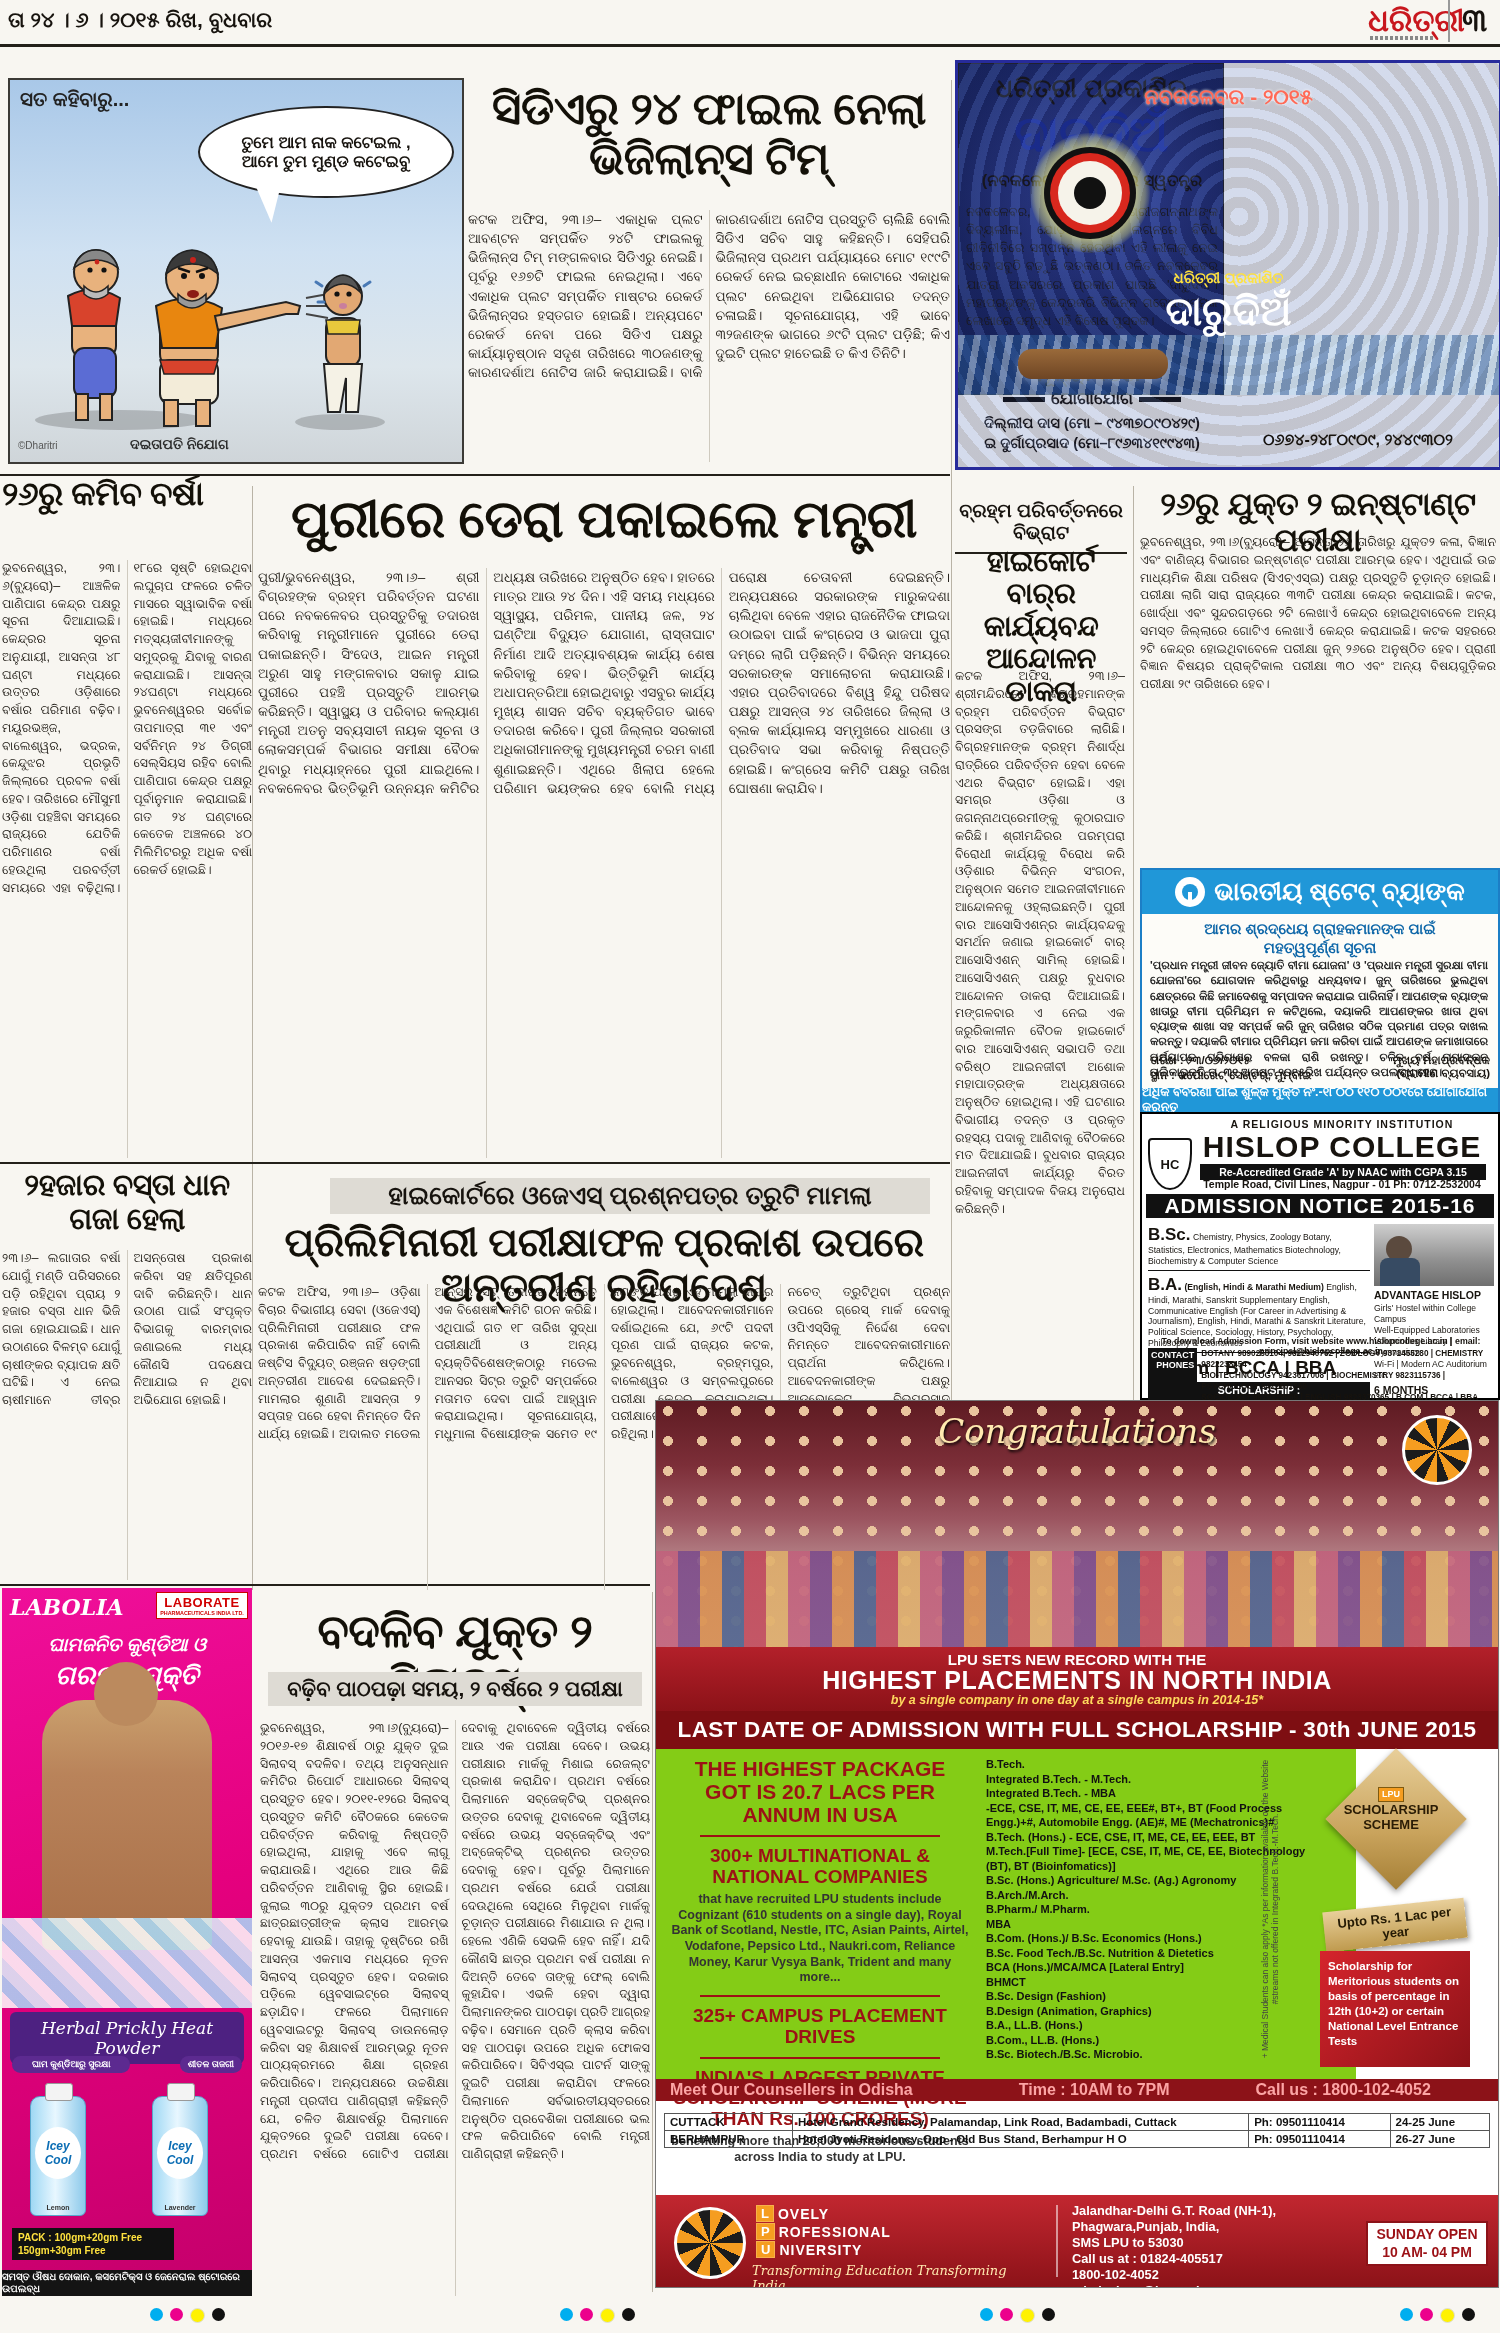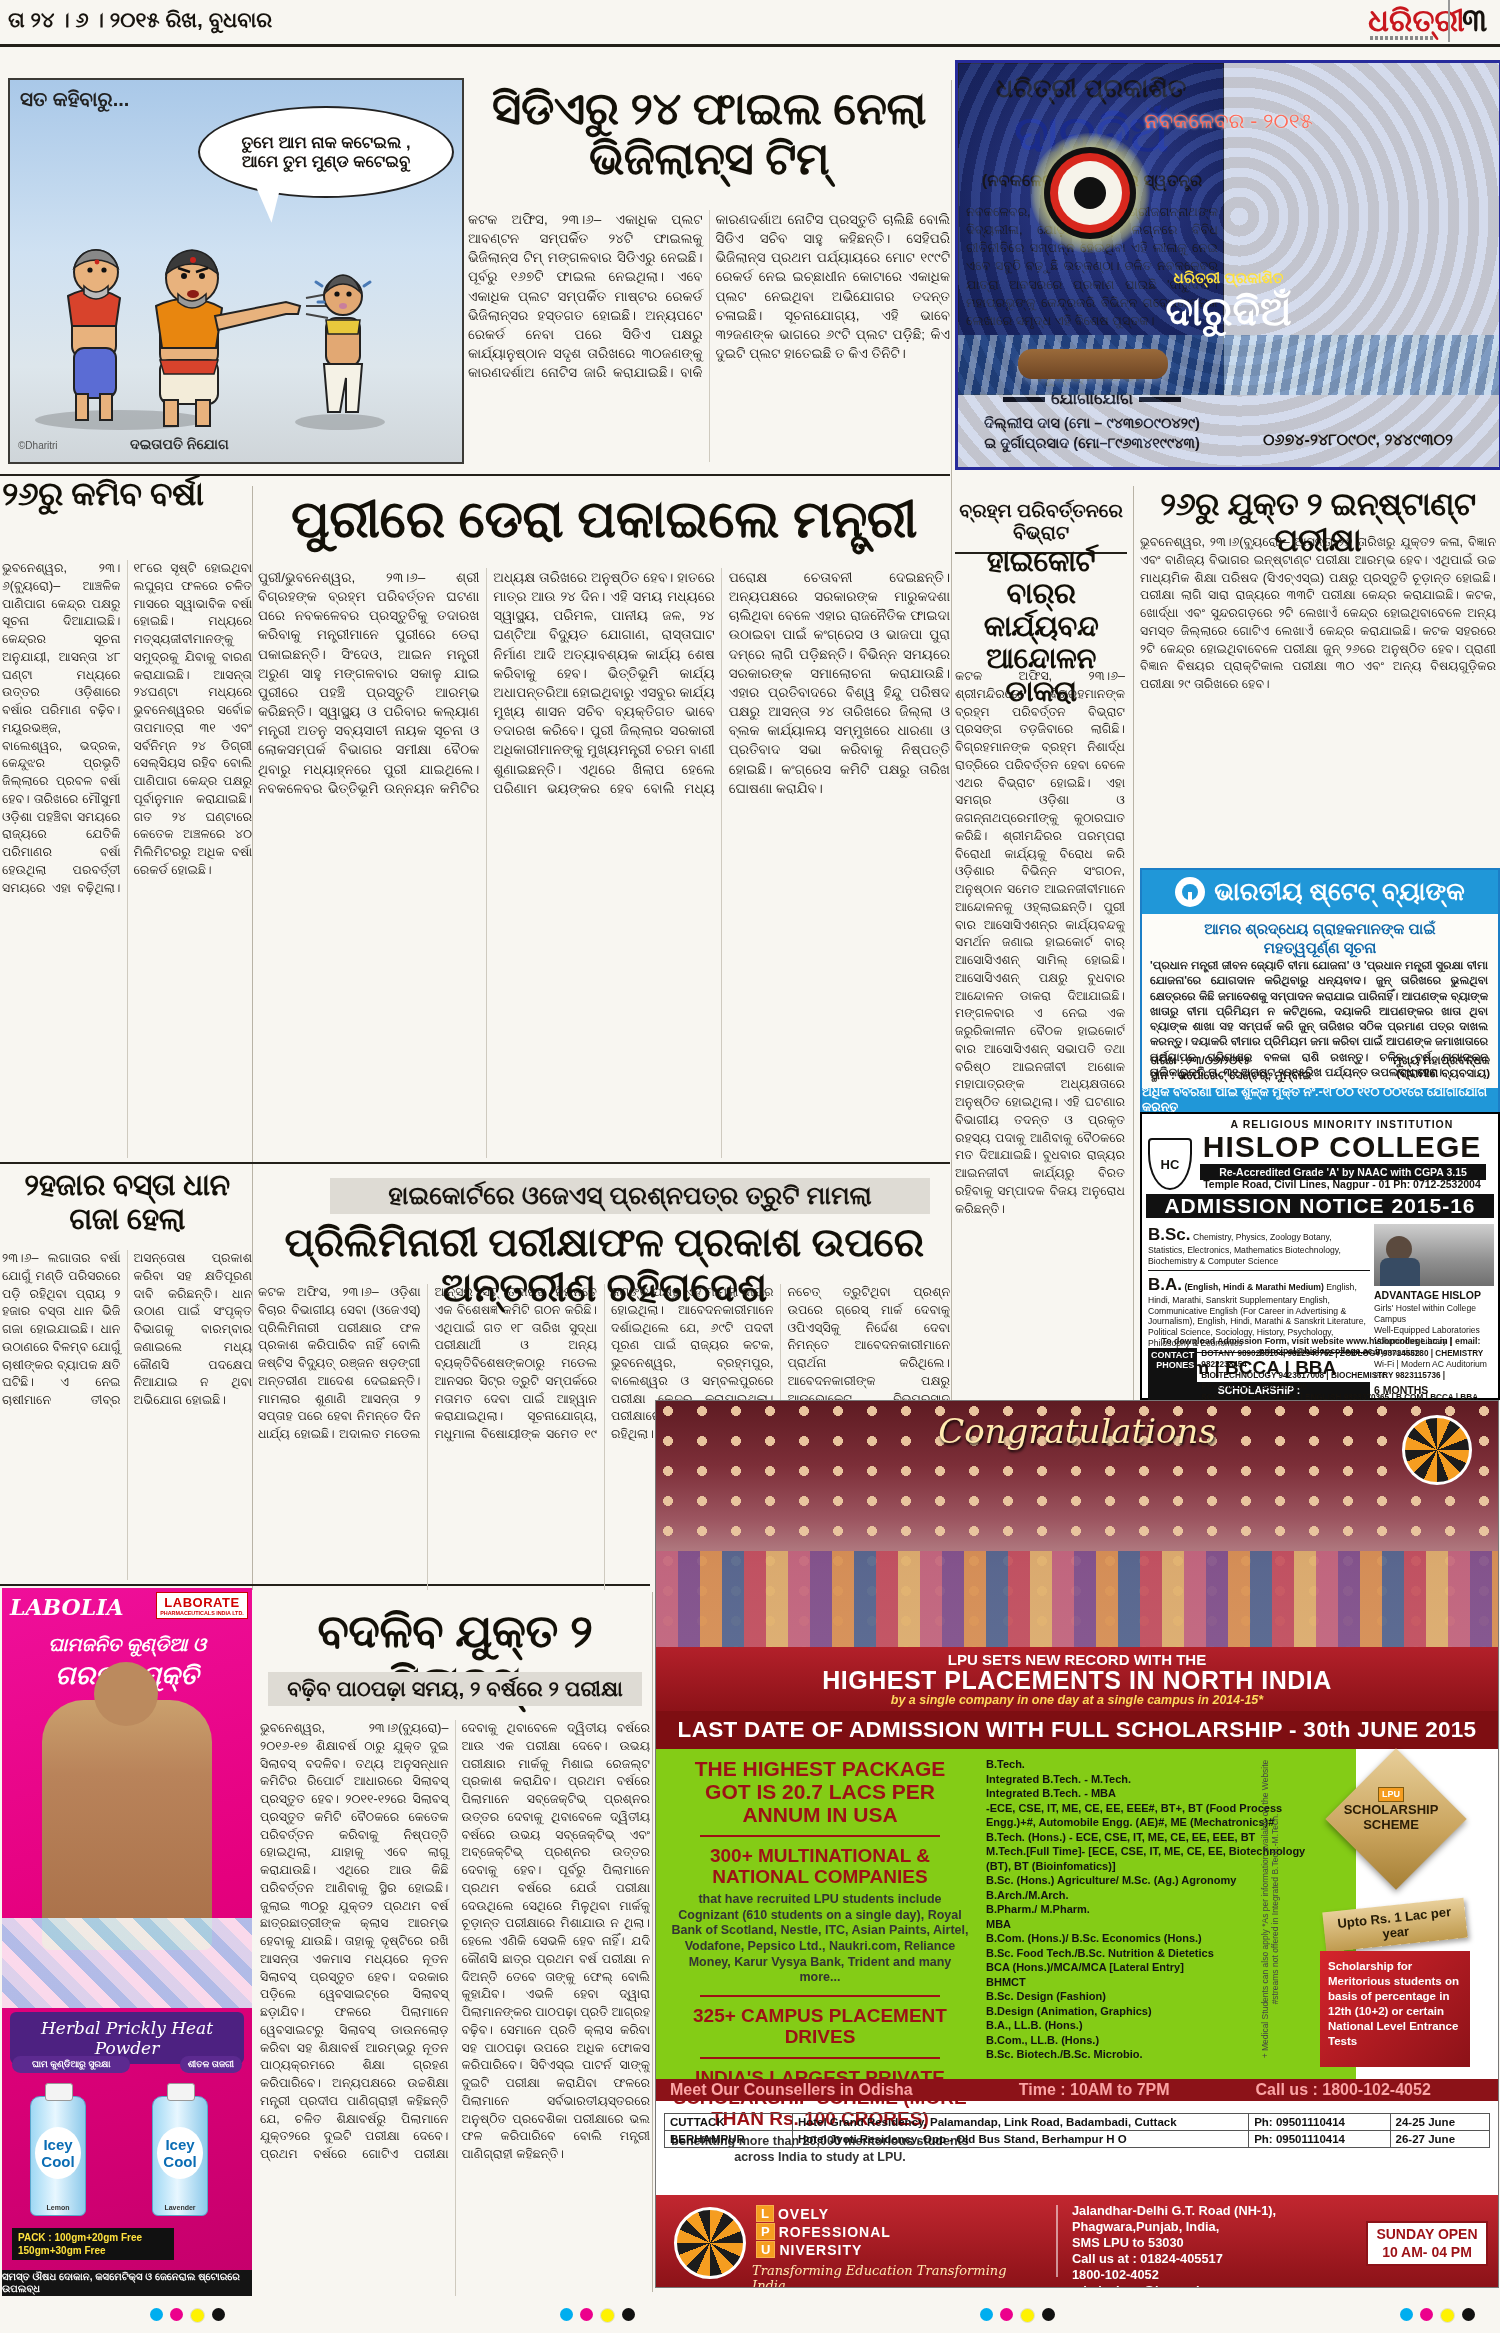--- a/index.html
+++ b/index.html
@@ -58,21 +58,21 @@
   .daru-body{left:8px;top:140px;width:252px;height:156px;font-size:12.8px;}
   .daru-price{left:8px;top:300px;width:252px;font-size:20px;font-weight:bold;text-align:center;}
   .daru-contact-label{left:8px;top:326px;width:252px;font-size:17px;font-weight:bold;text-align:center;}
   .daru-contact-label:before,.daru-contact-label:after{content:"";display:inline-block;width:42px;height:5px;background:#111;vertical-align:middle;margin:0 6px;}
   .daru-c1{left:4px;top:352px;width:260px;font-size:14.5px;font-weight:bold;text-align:center;}
   .daru-c2{left:4px;top:372px;width:260px;font-size:14.5px;font-weight:bold;text-align:center;}
   .cover{left:268px;top:6px;width:264px;height:330px;background:
      radial-gradient(circle at 52% 38%,#35479e 0%,#27347f 34%,#1b2766 58%,#131c4e 100%);overflow:hidden;border:1px solid #222;}
   .cover-swirl{position:absolute;inset:0;background:
      repeating-radial-gradient(circle at 52% 38%, rgba(90,120,200,.25) 0 9px, rgba(20,30,80,.25) 9px 20px);}
-  .cover-top{position:absolute;left:0;top:22px;width:100%;text-align:center;font-size:21px;font-weight:normal;color:#ff6a57;text-shadow:0 0 3px #fff;margin-top:24px;}
+  .cover-top{position:absolute;left:0;top:22px;width:100%;text-align:center;font-size:21px;font-weight:bold;color:#ff6a57;text-shadow:0 0 3px #fff;}
   .ring-glow{position:absolute;left:72px;top:70px;width:120px;height:120px;border-radius:50%;background:radial-gradient(circle,#f3f08a 0 40%,rgba(240,240,120,.35) 65%,transparent 72%);}
   .ring-b{position:absolute;left:86px;top:84px;width:92px;height:92px;border-radius:50%;background:#111;}
   .ring-r{position:absolute;left:92px;top:90px;width:80px;height:80px;border-radius:50%;background:#d8281e;}
   .ring-w{position:absolute;left:100px;top:98px;width:64px;height:64px;border-radius:50%;background:#f6f3ea;}
   .ring-c{position:absolute;left:116px;top:114px;width:32px;height:32px;border-radius:50%;background:#111;}
   .cover-pub{position:absolute;left:0;top:206px;width:100%;text-align:center;font-size:15px;font-weight:bold;color:#ffe23e;}
   .cover-title{position:absolute;left:0;top:226px;width:100%;text-align:center;font-size:40px;font-weight:bold;color:#fff;}
   .cover-log{position:absolute;left:60px;top:286px;width:150px;height:30px;border-radius:14px;background:linear-gradient(180deg,#9a6a3a,#6e4524);box-shadow:0 3px 6px rgba(255,255,255,.25);}
   .cover-sea{position:absolute;left:0;top:272px;width:100%;height:60px;background:repeating-linear-gradient(100deg,rgba(190,220,240,.5) 0 7px,rgba(40,90,150,.5) 7px 16px);}
   
@@ -124,21 +124,21 @@
   .icey-model:before{content:"";position:absolute;left:52px;top:-38px;width:64px;height:64px;border-radius:50%;background:#bb8a5e;}
   .icey-ice{position:absolute;left:0px;top:330px;width:250px;height:90px;background:
       repeating-linear-gradient(45deg,rgba(255,255,255,.85) 0 12px,rgba(170,220,250,.85) 12px 24px,rgba(220,245,255,.85) 24px 36px);}
   .icey-band{position:absolute;left:8px;top:424px;width:234px;background:#4d2181;color:#fff;text-align:center;
              font-family:"DejaVu Serif",serif;font-style:italic;font-size:17px;padding:6px 0;border-radius:6px;}
   .icey-badge1{position:absolute;left:10px;top:468px;background:#5c2a90;color:#fff;font-size:9px;font-weight:bold;border-radius:10px;padding:3px 20px;}
   .icey-badge2{position:absolute;right:10px;top:468px;background:#5c2a90;color:#fff;font-size:9px;font-weight:bold;border-radius:10px;padding:3px 8px;}
   .bottle{position:absolute;width:54px;height:118px;background:linear-gradient(90deg,#9fd8f4,#e8f7ff 45%,#8cc9ea);border-radius:10px 10px 6px 6px;border:1px solid #5aa7cc;}
   .bottle:before{content:"";position:absolute;left:14px;top:-14px;width:26px;height:16px;background:#f3f3f3;border:1px solid #999;border-radius:3px;}
   .bottle-label{position:absolute;left:4px;top:30px;width:46px;height:52px;background:#fff;border-radius:50%;
-                display:flex;align-items:center;justify-content:center;text-align:center;font-size:15px;font-weight:bold;color:#0b6db4;}
+                display:flex;align-items:center;justify-content:center;text-align:center;font-size:12px;font-weight:bold;color:#0b6db4;font-style:italic;}
   .bottle-var{position:absolute;left:0;bottom:4px;width:100%;text-align:center;font-size:7px;font-weight:bold;color:#333;}
   .icey-pack{position:absolute;left:10px;top:640px;width:150px;background:#111;color:#ffe23e;font-size:10px;font-weight:bold;padding:3px 6px;line-height:1.3;}
   .icey-foot{position:absolute;left:0;bottom:0;width:100%;height:26px;background:#141414;color:#fff;font-size:10px;font-weight:bold;
              display:flex;align-items:center;justify-content:center;}
   
   .lpu{left:655px;top:1400px;width:842px;height:886px;border:1px solid #777;background:#fff;overflow:hidden;}
   .lpu-photo{position:absolute;left:0;top:0;width:842px;height:246px;background:
      radial-gradient(circle 7px at 12px 10px,#e9c49e 70%,transparent 72%),
      linear-gradient(180deg,#5e1b22 0%,#7c2e38 26%,#9c5560 48%,#b98b8f 68%,#caa 100%);
      background-size:34px 30px,100% 100%;}

